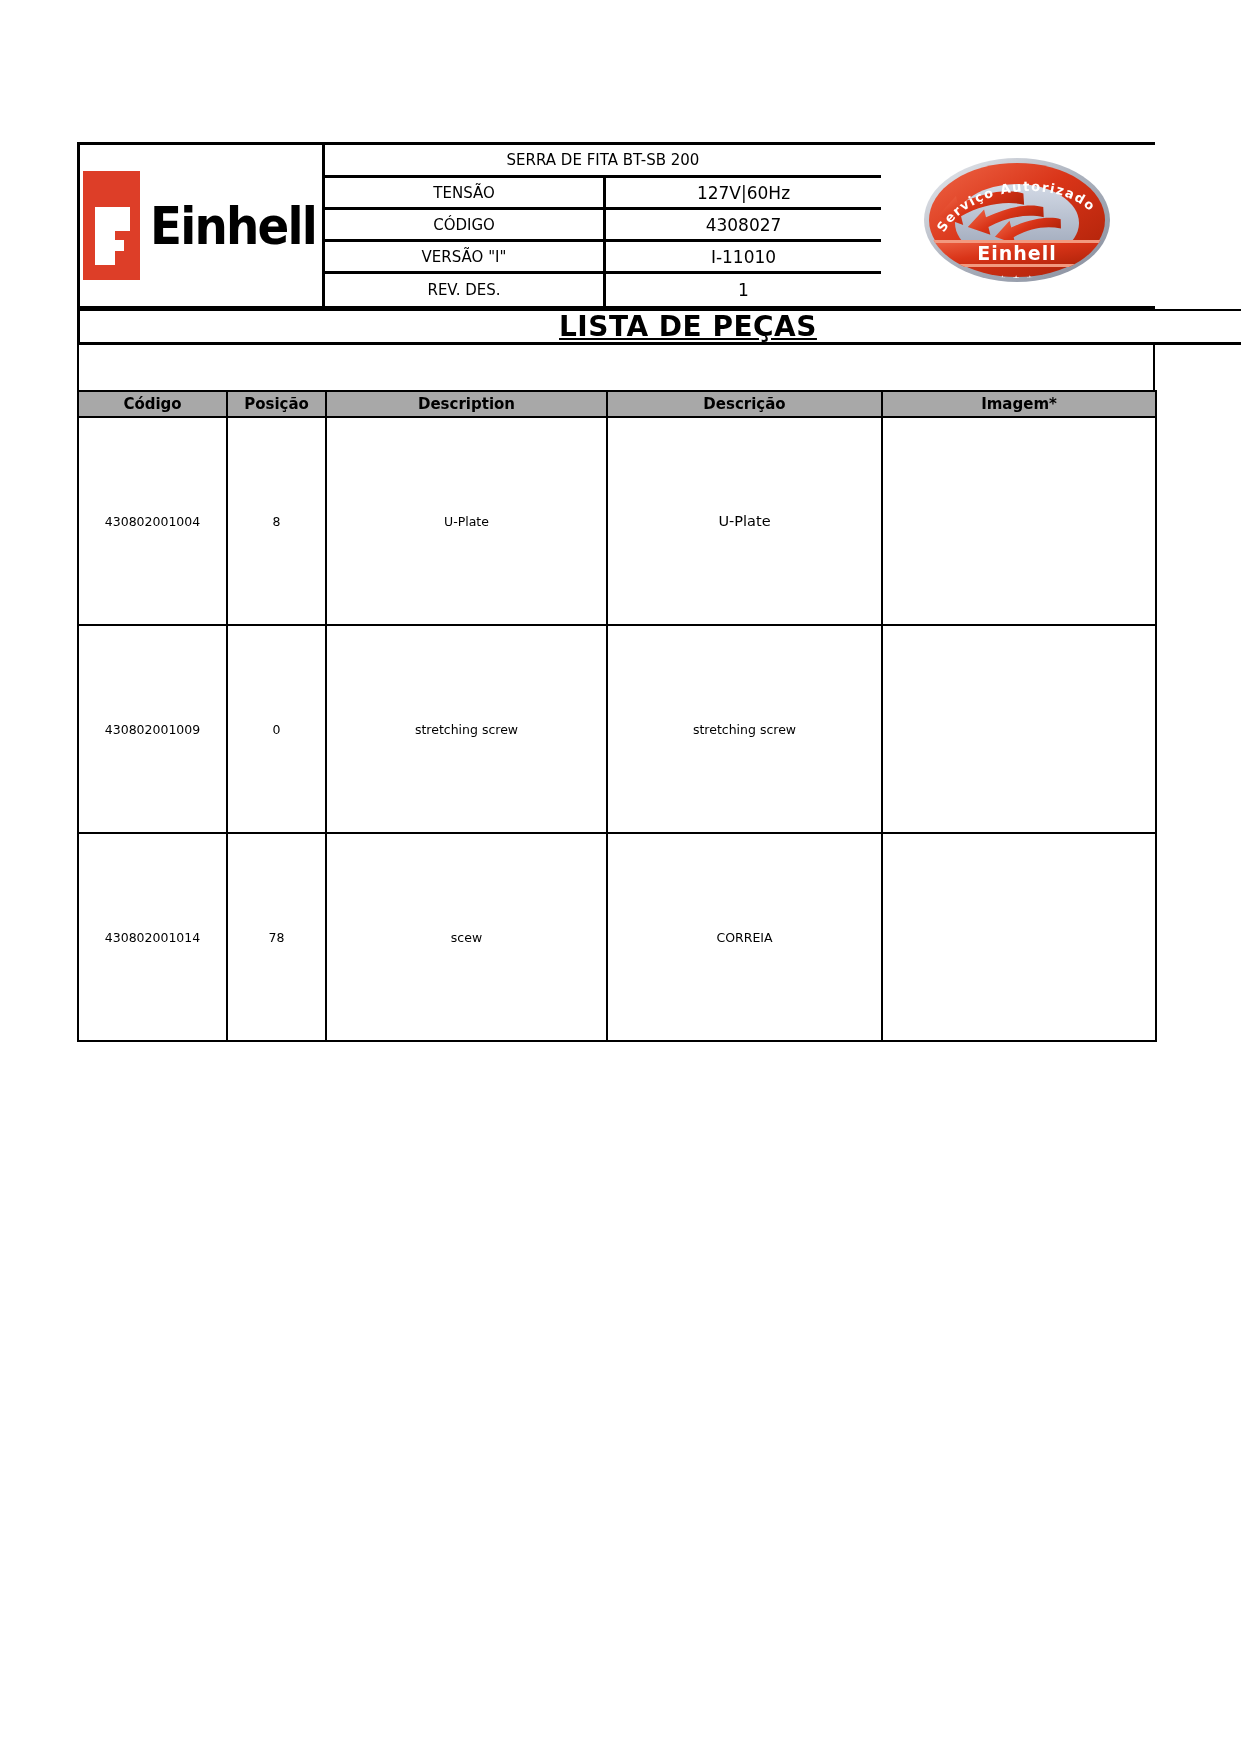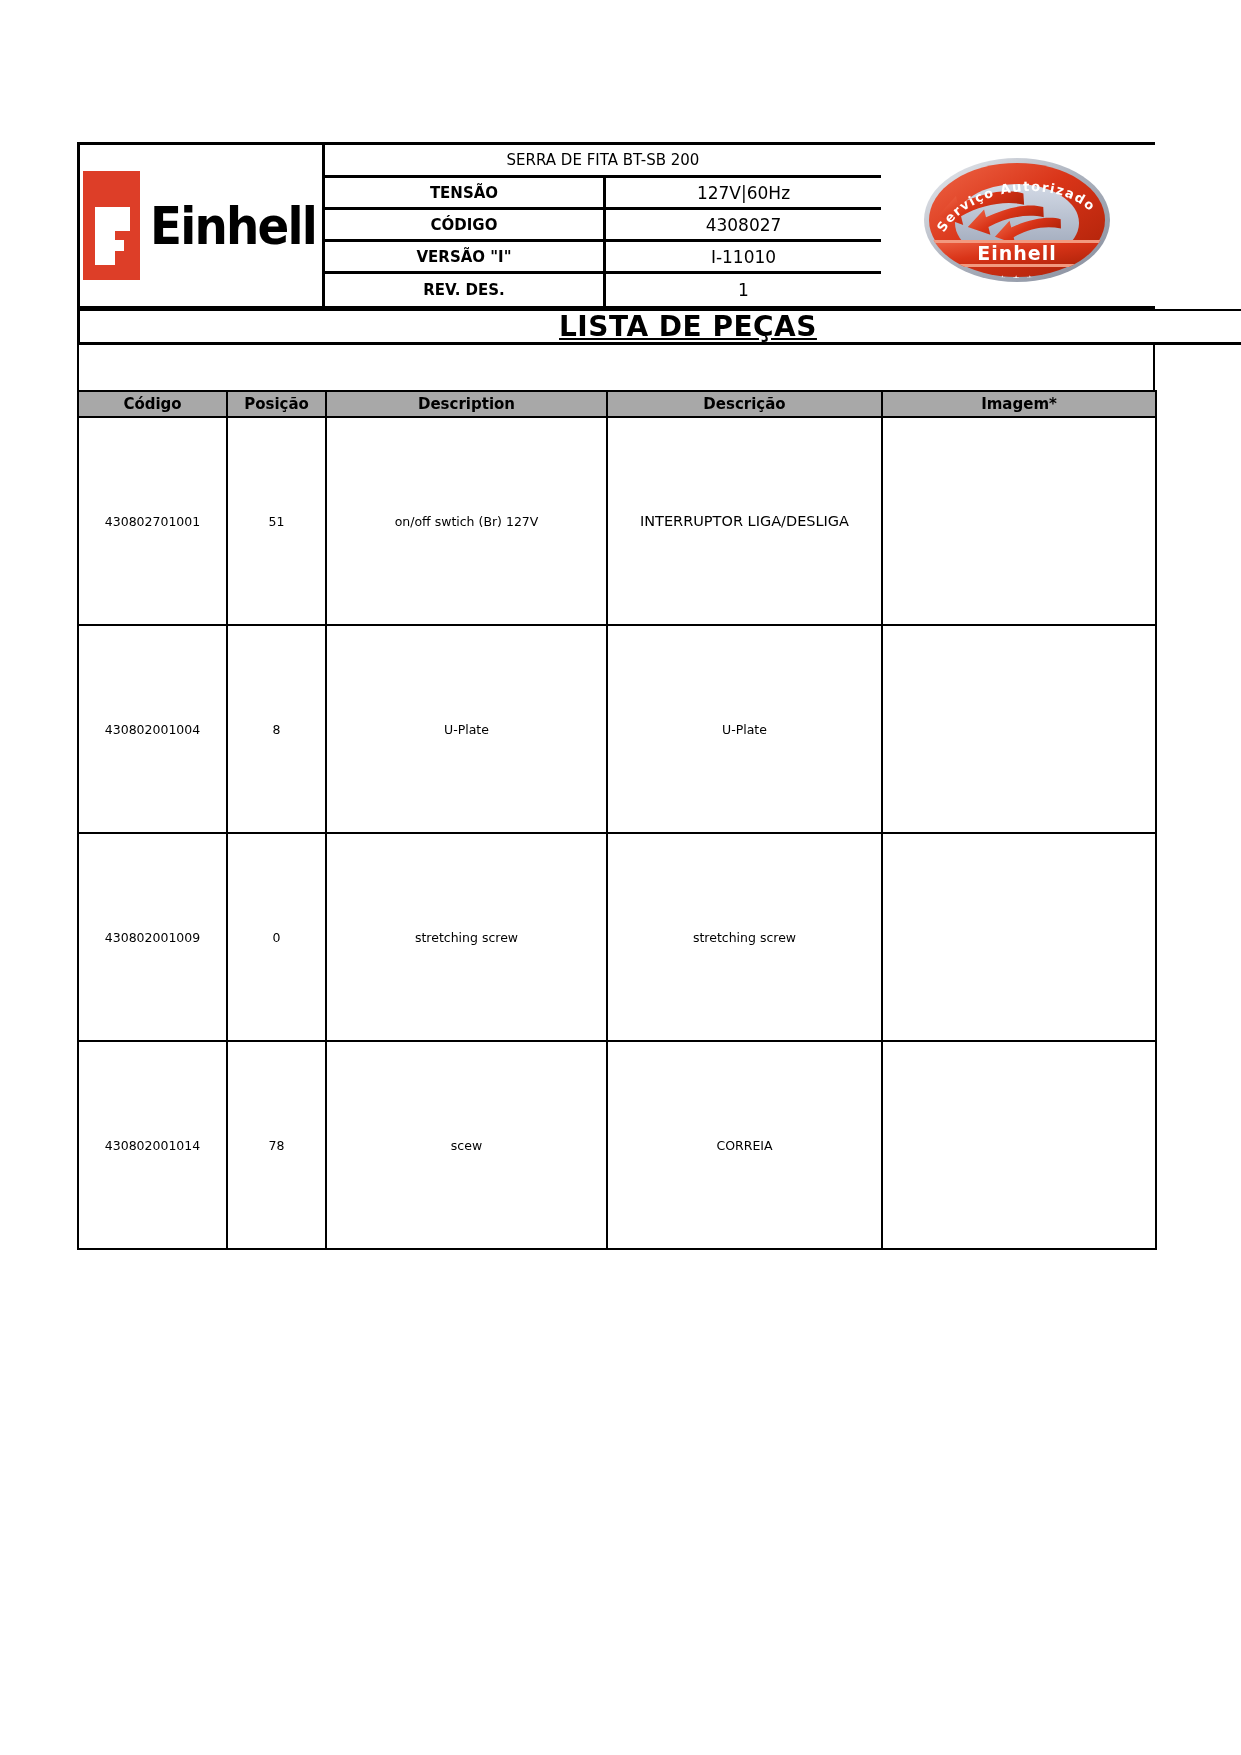--- a/index.html
+++ b/index.html
@@ -24,21 +24,21 @@
   }
   .logo-cell{grid-column:1;grid-row:1/6;border-right:3px solid var(--border-black);
     display:flex;align-items:center;padding-left:3px;background:#fff;}
   .logo-mark{width:57px;height:109px;flex:0 0 57px;}
   .logo-word{font-size:52px;font-weight:bold;letter-spacing:-2px;margin-left:10px;
     transform:scaleX(.9);transform-origin:left center;white-space:nowrap;}
   .title-cell{grid-column:2/4;grid-row:1;border-bottom:3px solid var(--border-black);
     display:flex;align-items:center;justify-content:center;font-size:15px;}
   .spec-label{grid-column:2;border-right:3px solid var(--border-black);
     border-bottom:3px solid var(--border-black);
-    display:flex;align-items:center;justify-content:center;font-weight:bold;font-size:15px;}
+    display:flex;align-items:center;justify-content:center;font-weight:normal;font-size:15px;}
   .spec-value{grid-column:3;border-bottom:3px solid var(--border-black);
     display:flex;align-items:center;justify-content:center;font-size:17px;}
   .spec-label.last,.spec-value.last{border-bottom:none;}
   .badge-cell{grid-column:4;grid-row:1/6;display:flex;align-items:center;justify-content:center;background:#fff;}
 
   
   .section-bar{
     width:1222px;height:36px;border:3px solid var(--border-black);border-top:2px solid var(--border-black);
     display:flex;align-items:center;justify-content:center;
     font-weight:bold;font-size:28px;letter-spacing:.5px;text-decoration:underline;
@@ -157,27 +157,20 @@
       <tr>
         <th>Código</th>
         <th>Posição</th>
         <th>Description</th>
         <th>Descrição</th>
         <th>Imagem*</th>
       </tr>
     </thead>
     <tbody>
       <tr class="data-row">
-        <td class="col-codigo">430802701001</td>
-        <td class="col-posicao">51</td>
-        <td class="col-description">on/off swtich (Br) 127V</td>
-        <td class="col-descricao">INTERRUPTOR LIGA/DESLIGA</td>
-        <td class="col-imagem"></td>
-      </tr>
-      <tr class="data-row">
         <td class="col-codigo">430802001004</td>
         <td class="col-posicao">8</td>
         <td class="col-description">U-Plate</td>
         <td class="col-descricao">U-Plate</td>
         <td class="col-imagem"></td>
       </tr>
       <tr class="data-row">
         <td class="col-codigo">430802001009</td>
         <td class="col-posicao">0</td>
         <td class="col-description">stretching screw</td>

